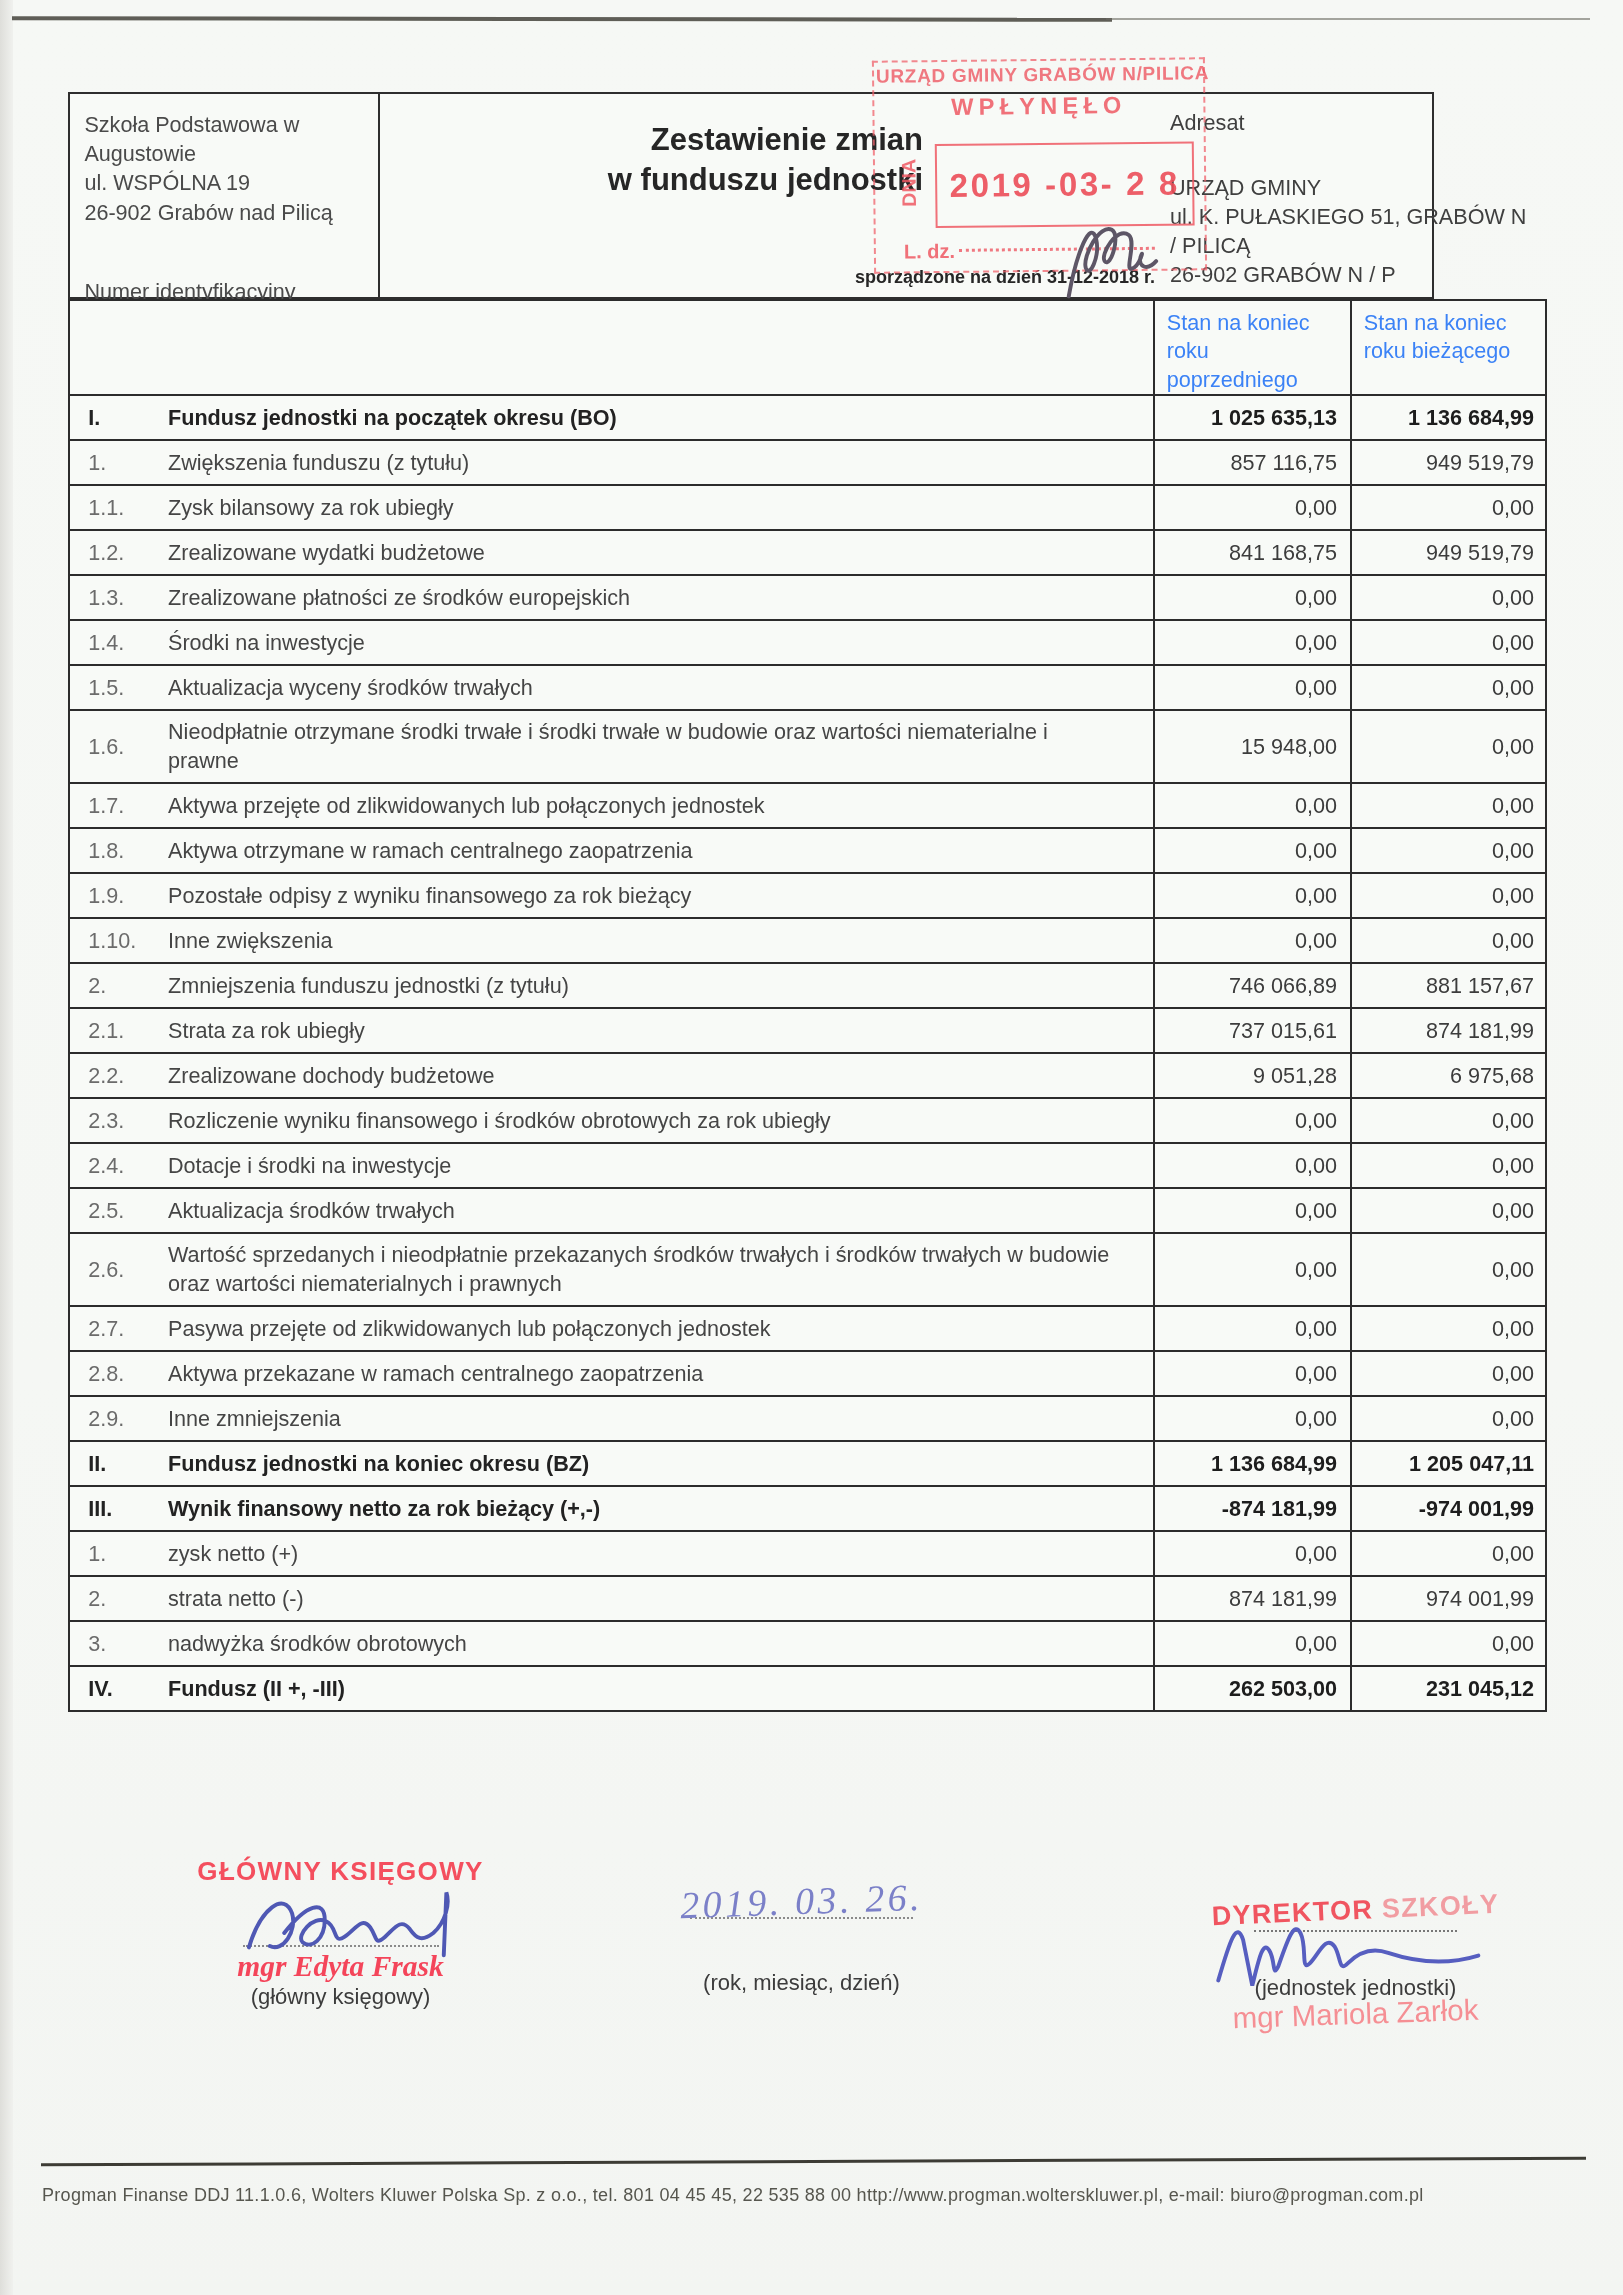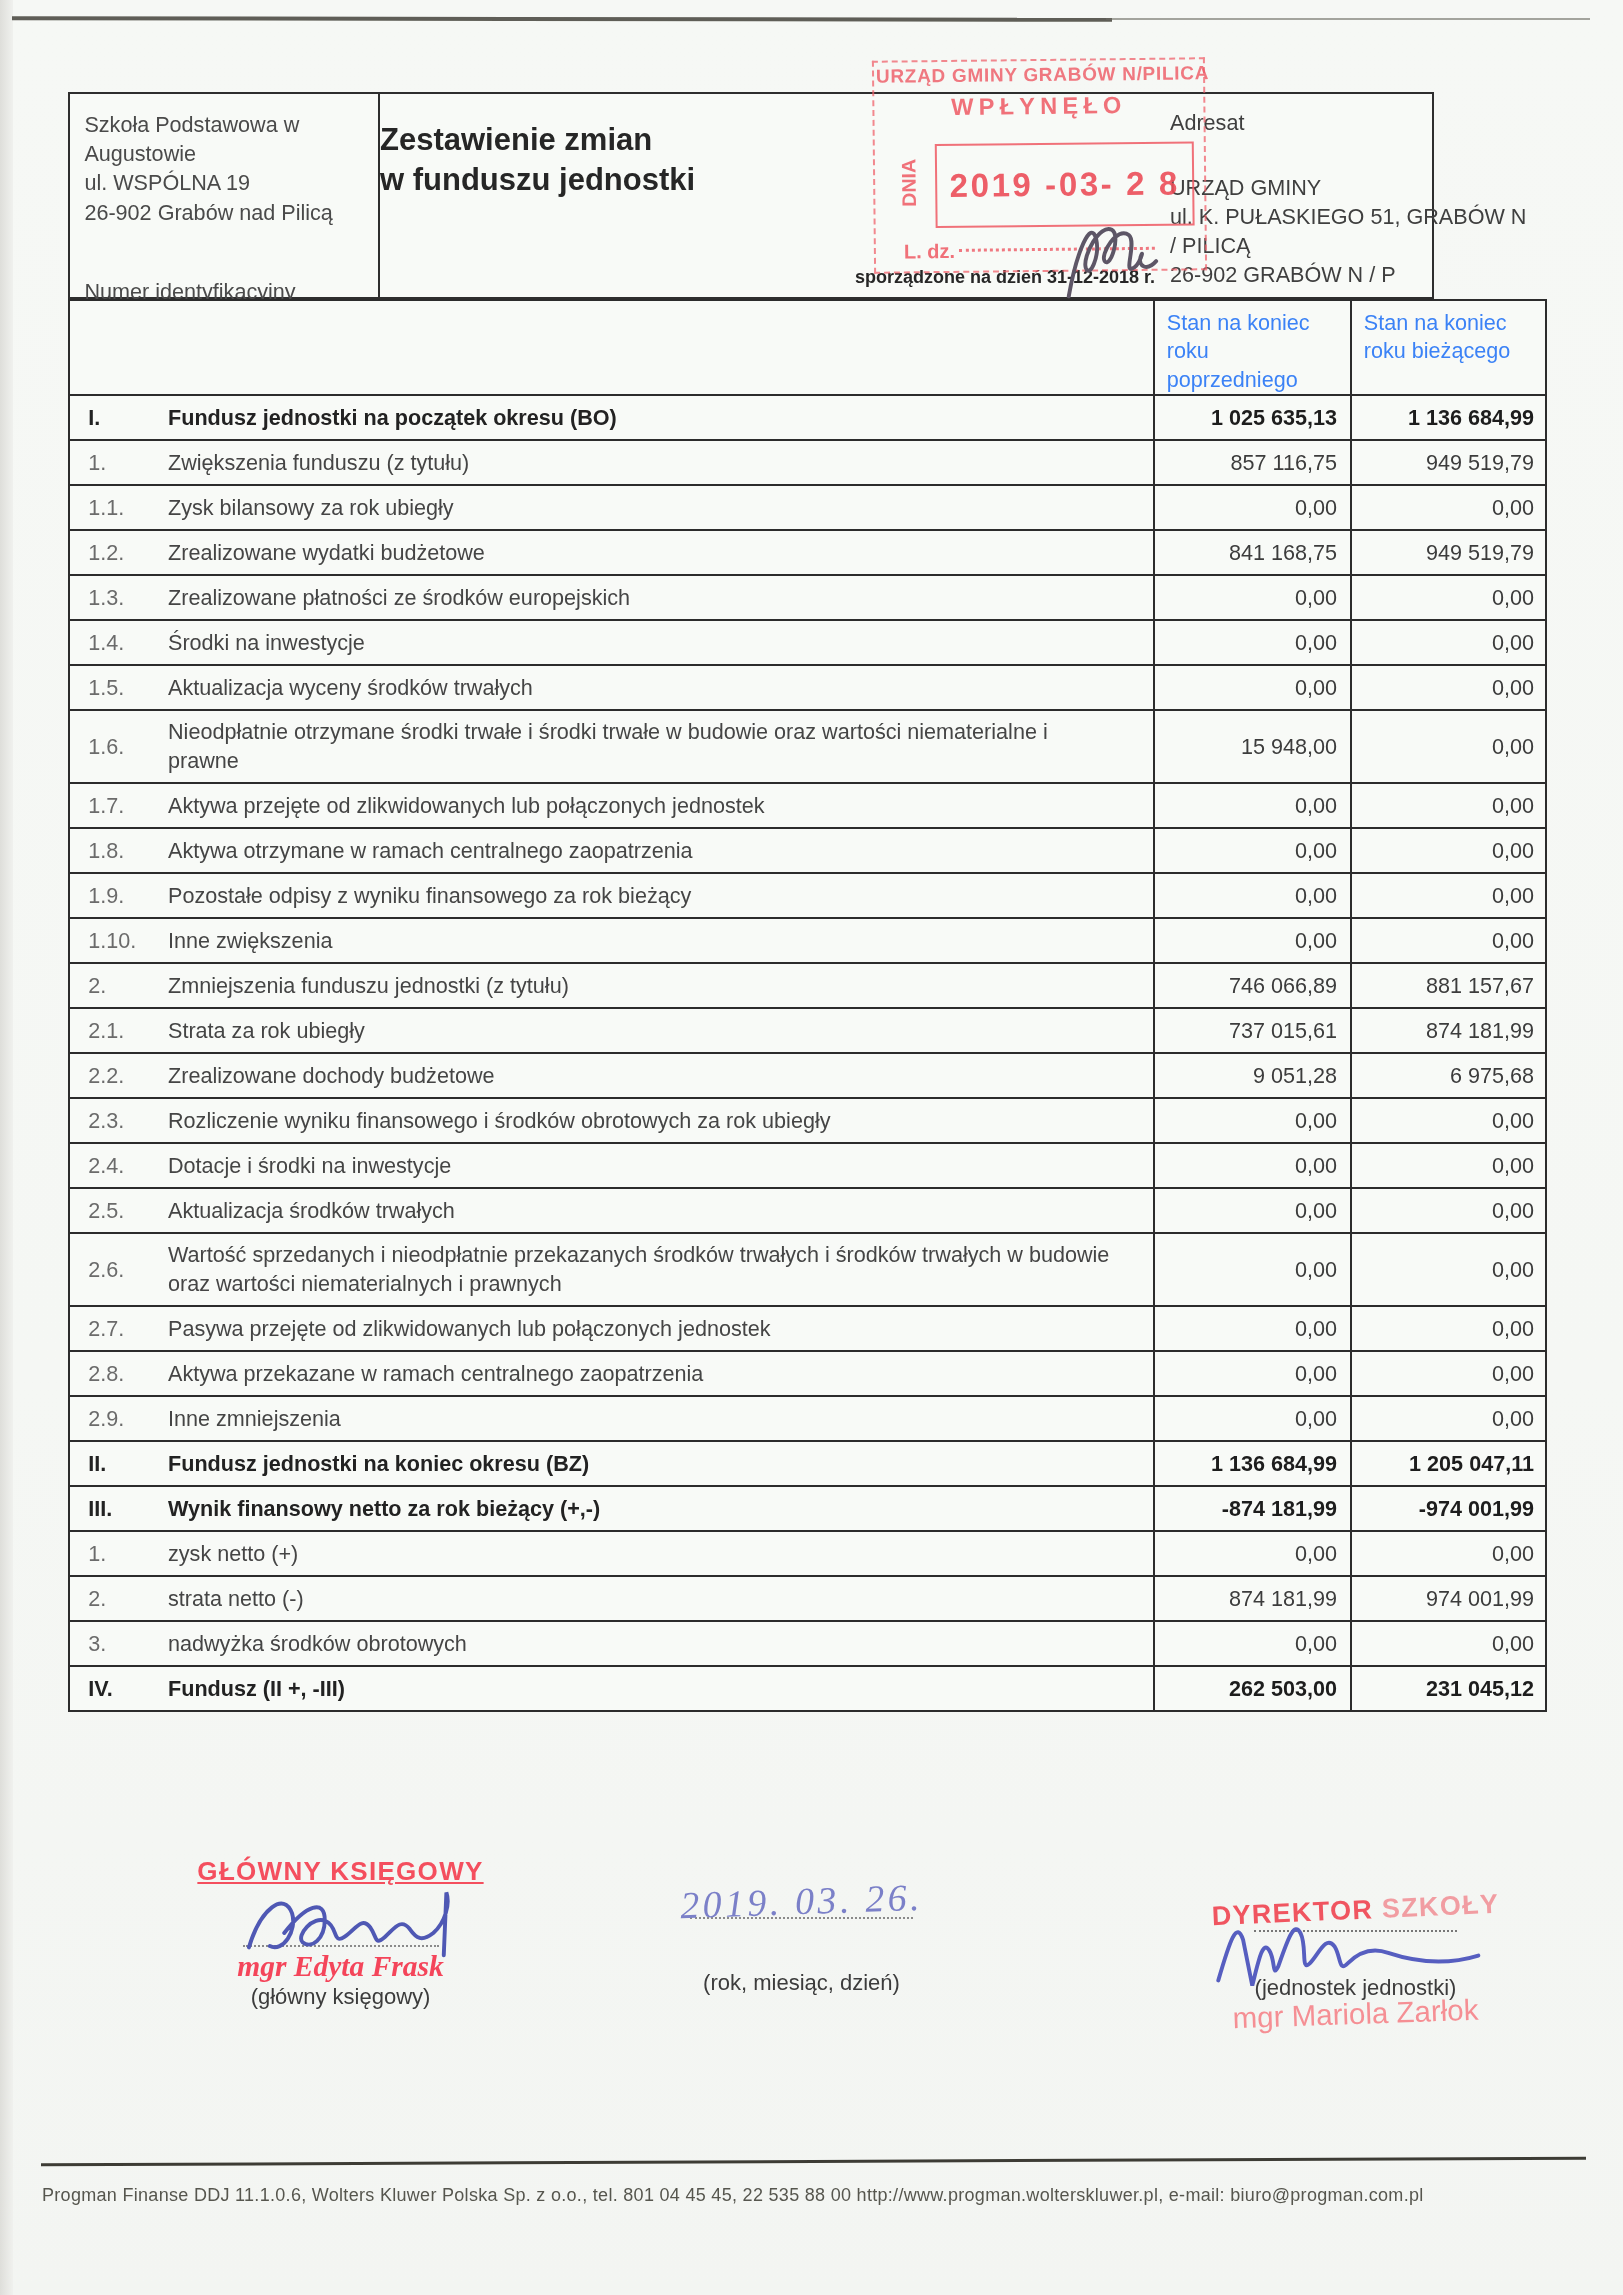--- a/index.html
+++ b/index.html
@@ -14,21 +14,21 @@
   .left-edge{position:absolute;left:0;top:0;width:13px;height:2295px;background:linear-gradient(90deg,#dededa,#f0f1ee);}
   .scan-topline{position:absolute;left:11.8px;top:17px;width:1100px;height:3.9px;background:#44433b;opacity:.85;transform:rotate(.08deg);}
   .scan-topline2{position:absolute;left:1106px;top:18.3px;width:484px;height:2px;background:#6d6c62;opacity:.6;}
 
   
   .header-box{position:absolute;left:68px;top:92px;width:1366px;height:207px;border:2px solid #2e2e2e;box-sizing:border-box;background:#f8faf7;}
   .hcell{position:absolute;top:0;height:100%;box-sizing:border-box;}
   .unit-cell{left:0;width:310px;border-right:2px solid #2e2e2e;padding:15.7px 14.4px;font-size:21.6px;line-height:1.36;color:#4a4a4a;}
   .unit-id{margin-top:50px;}
   .title-cell{left:310px;width:775px;}
-  .doc-title{margin-top:26px;width:543px;text-align:left;font-size:31px;font-weight:700;color:#262626;line-height:1.3;}
+  .doc-title{margin-top:26px;width:543px;text-align:right;font-size:31px;font-weight:700;color:#262626;line-height:1.3;}
   .doc-subtitle{position:absolute;bottom:9.2px;left:79px;width:696px;text-align:right;font-size:18px;font-weight:700;color:#262626;}
   .addr-cell{left:1083px;width:394px;padding:14.4px 11.8px 0 17px;font-size:21.6px;color:#3f3f3f;line-height:1.35;}
   .addr-label{margin-bottom:35px;}
 
   
   .stamp{position:absolute;left:873px;top:59px;width:333px;height:213px;color:#ef5e69;transform:rotate(-.6deg);z-index:5;}
   .stamp-border{position:absolute;inset:0;border:2px dashed rgba(240,98,108,.75);}
   .stamp-l1{position:absolute;top:5.2px;left:3.9px;width:325px;text-align:center;font-size:19px;font-weight:700;letter-spacing:0.7px;color:rgba(238,88,99,.8);white-space:nowrap;}
   .stamp-l2{position:absolute;top:34px;left:0;width:100%;text-align:center;font-size:23.6px;font-weight:700;letter-spacing:5.2px;color:rgba(238,88,99,.85);}
   .stamp-dnia{position:absolute;left:11.8px;top:111px;font-size:19.6px;font-weight:700;transform:rotate(-90deg);transform-origin:center;color:rgba(238,88,99,.85);}
@@ -46,21 +46,21 @@
   .c-label{flex:0 0 1083px;display:flex;align-items:center;box-sizing:border-box;}
   .c-no{flex:0 0 98px;padding-left:18.3px;font-size:21.6px;color:#6b6b6b;box-sizing:border-box;}
   .c-text{flex:1;font-size:21.6px;color:#454545;padding-right:39px;line-height:1.32;}
   .c-val{flex:0 0 197px;border-left:2px solid #2c2c2c;display:flex;align-items:center;justify-content:flex-end;padding-right:13px;font-size:21.6px;color:#3c3c3c;box-sizing:border-box;padding-left:12px;}
   .trow.bold .c-text,.trow.bold .c-no{font-weight:700;color:#222;}
   .trow.bold .c-val{font-weight:700;color:#1d1d1d;}
   .hcol{display:flex;align-items:flex-start !important;justify-content:flex-start !important;padding:7.9px 6.5px 0 11.8px;font-size:21.6px;line-height:1.32;color:#3b82f6;font-weight:400;}
 
   
   .sig-left{position:absolute;left:157px;top:1856px;width:367px;text-align:center;}
-  .sig-left-title{font-size:26px;font-weight:700;letter-spacing:1.3px;color:#f44f5e;text-decoration:underline;}
+  .sig-left-title{font-size:26px;font-weight:700;letter-spacing:1.3px;color:#f44f5e;}
   .sig-left-svg{position:absolute;left:72px;top:26px;}
   .sig-left-dots{margin:58px auto 0;width:196px;border-bottom:2.6px dotted #8a8a8a;}
   .sig-left-name{margin-top:2.6px;font-family:"Liberation Serif", serif;font-style:italic;font-weight:700;font-size:29.5px;color:#f4455a;}
   .sig-left-role{font-size:22px;color:#3c3c3c;margin-top:1.3px;}
 
   .sig-mid{position:absolute;left:661px;top:1879px;width:281px;text-align:center;}
   .sig-mid-date{font-family:"Liberation Serif", serif;font-style:italic;font-size:38px;color:#7b80c8;letter-spacing:3.3px;transform:rotate(-2deg);white-space:nowrap;}
   .sig-mid-dots{margin:-6.5px auto 0;width:223px;border-bottom:2.6px dotted #8a8a8a;}
   .sig-mid-role{margin-top:51px;font-size:22px;color:#3c3c3c;}
 

